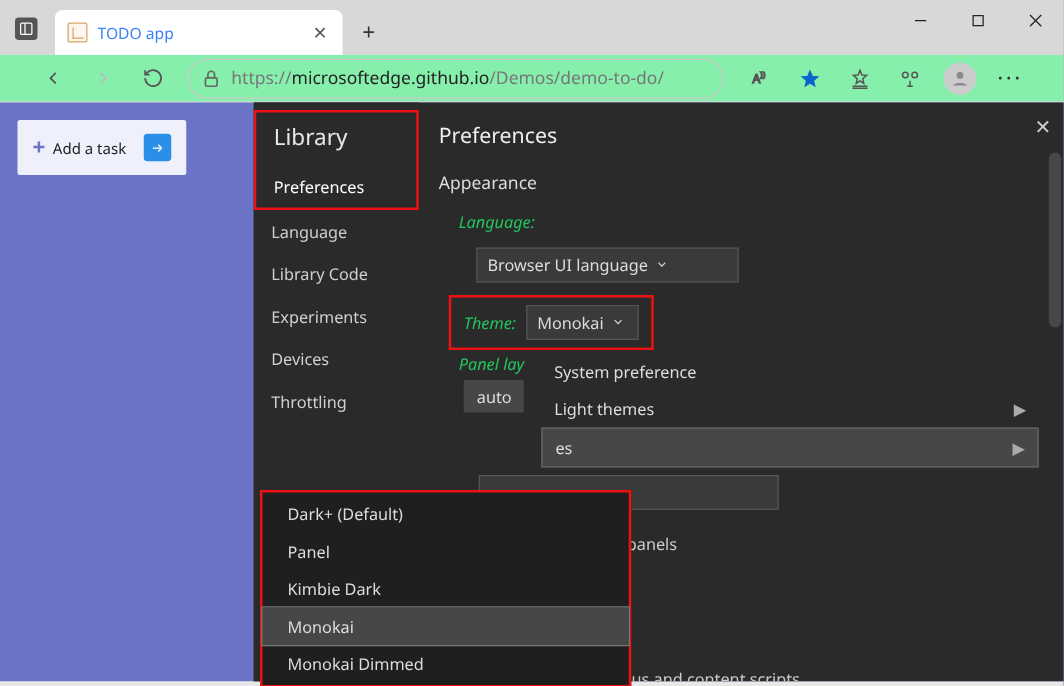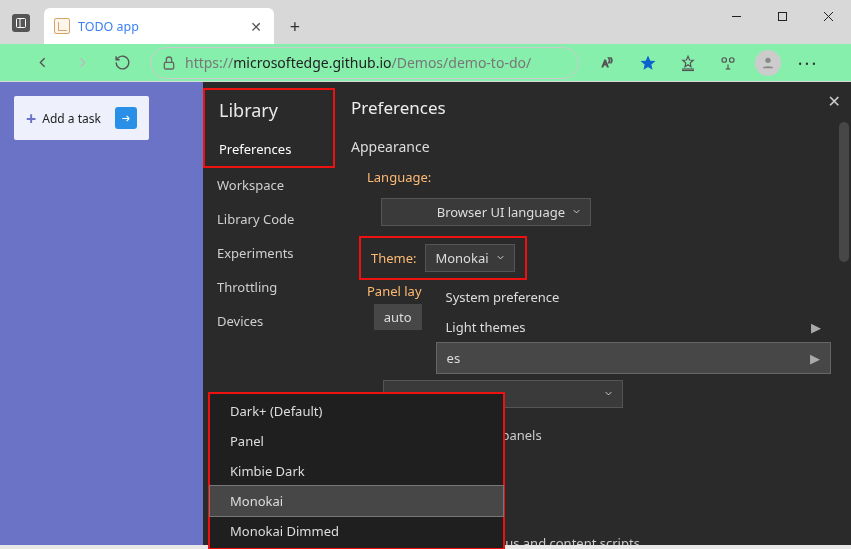--- a/index.html
+++ b/index.html
@@ -52,22 +52,22 @@
   .settings-side { width:132px; background:#2a2a2a; padding:6px 0;}
   .red-box{border:2px solid #e11; }
   .settings-head{padding:8px 14px 10px;}
   .settings-title{font-size:18px;color:#e8e8e8;}
   .side-item{padding:8px 14px;color:#cfcfcf;cursor:pointer;}
   .side-item.active{color:#fff;}
   .settings-main{flex:1;padding:14px 20px 14px 16px;position:relative;overflow:hidden;}
   .main-title{font-size:17px;color:#eee;margin-bottom:18px;}
   .section-title{font-size:14px;color:#ddd;margin-bottom:12px;}
   .field{display:flex;align-items:center;margin-bottom:10px;margin-left:16px;gap:8px;}
-  .label{color:#fdba74;}
-  .select{display:flex;align-items:center;justify-content:flex-end;background:#3a3a3a;border:1px solid #555;padding:4px 8px;color:#ddd;cursor:pointer;}
+  .label{color:#22c55e;font-style:italic;}
+  .select{display:flex;align-items:center;justify-content:flex-start;background:#3a3a3a;border:1px solid #555;padding:4px 8px;color:#ddd;cursor:pointer;}
   .select.lang{width:210px;}
   .select.theme{width:90px;}
   .select.wide{width:240px;}
   .chev{margin-left:6px;}
   .chev svg{width:11px;height:11px;}
   .theme-row{display:inline-flex;align-items:center;gap:8px;border:2px solid #e11;padding:6px 10px;margin-left:8px;margin-bottom:2px;}
   .panel-lay{display:flex;align-items:flex-start;margin-left:16px;gap:14px;}
   .auto-btn{background:#474747;padding:4px 10px;color:#ddd;margin-top:4px;}
   .theme-groups{flex:1;}
   .group-row{display:flex;align-items:center;justify-content:space-between;padding:6px 10px;color:#ddd;cursor:pointer;}
@@ -201,25 +201,25 @@
         <div class="dt-scroll-thumb"></div>
       </div>
 
     <div class="settings-side">
       <div class="red-box">
         <div class="settings-head">
             <div class="settings-title">Library</div>
           </div>
         <div class="side-item active">Preferences</div>
       </div>
-      <div class="side-item">Workspace</div>
+      <div class="side-item">Language</div>
       <div class="side-item">Library Code</div>
       <div class="side-item">Experiments</div>
+      <div class="side-item">Devices</div>
       <div class="side-item">Throttling</div>
-      <div class="side-item">Devices</div>
     </div>
 
     <div class="settings-main">
       <div class="main-title">Preferences</div>
       <div class="section-title">Appearance</div>
 
       <div class="field" style="flex-direction:column;align-items:flex-start;">
         <span class="label">Language:</span>
         <div class="select lang" style="margin-left:14px;margin-top:4px;">
           <span>Browser UI language</span>

